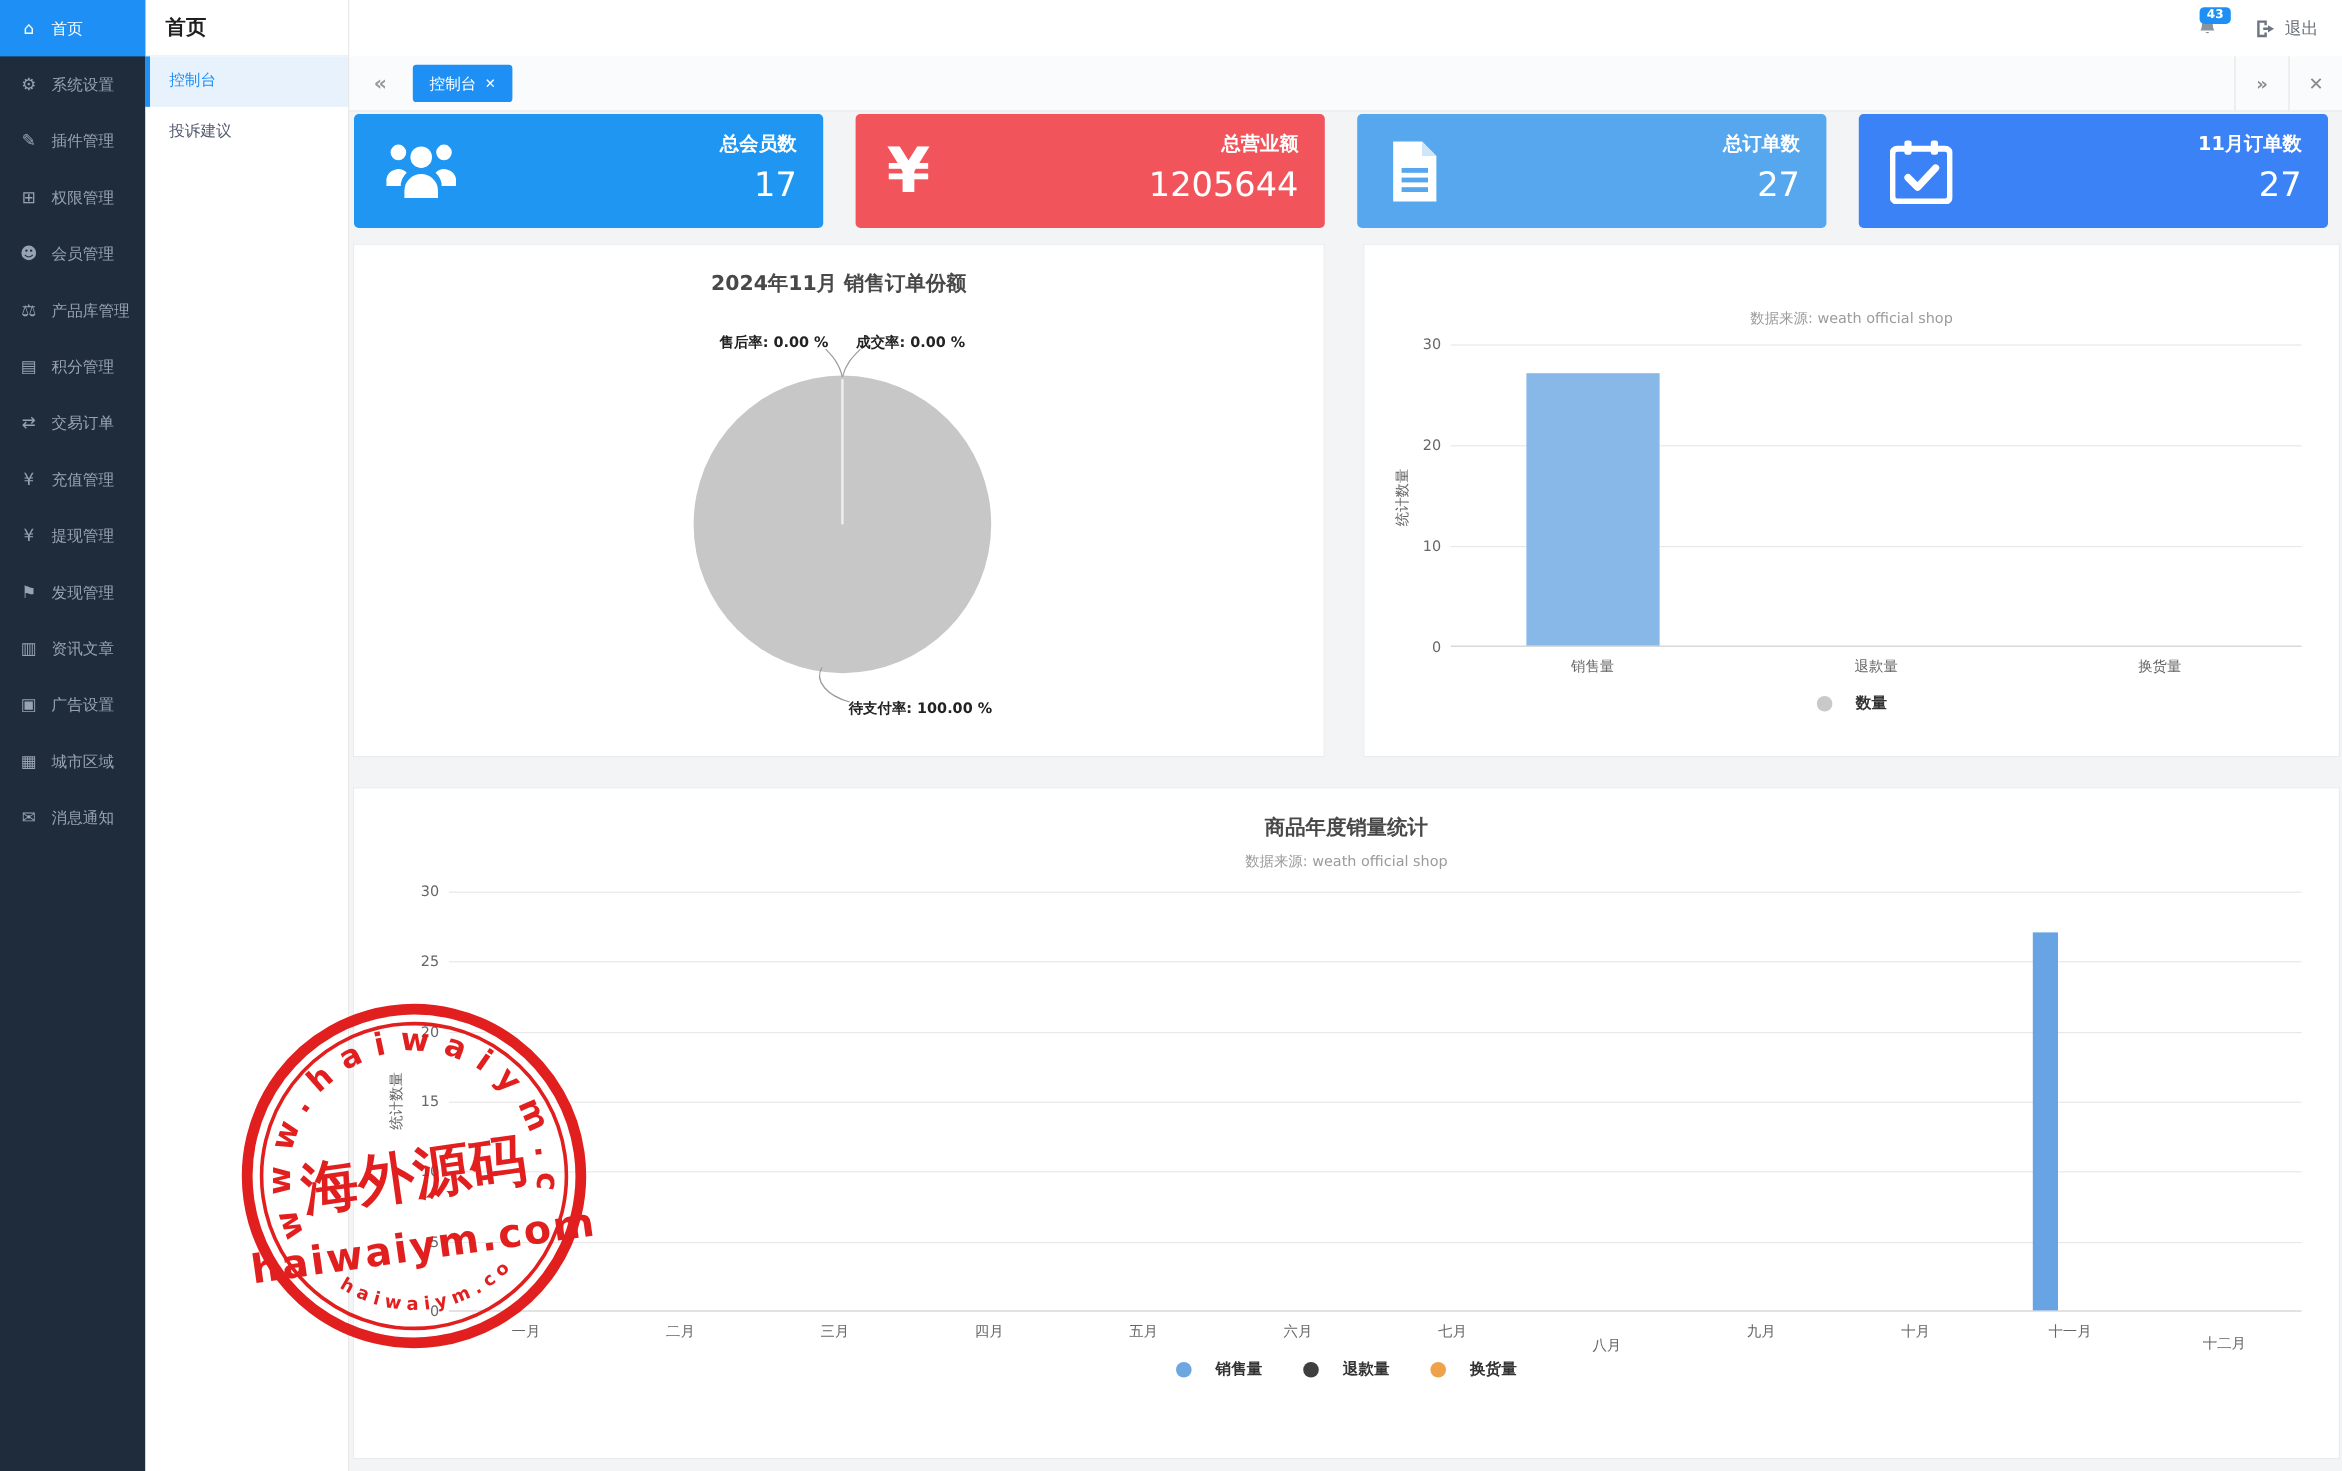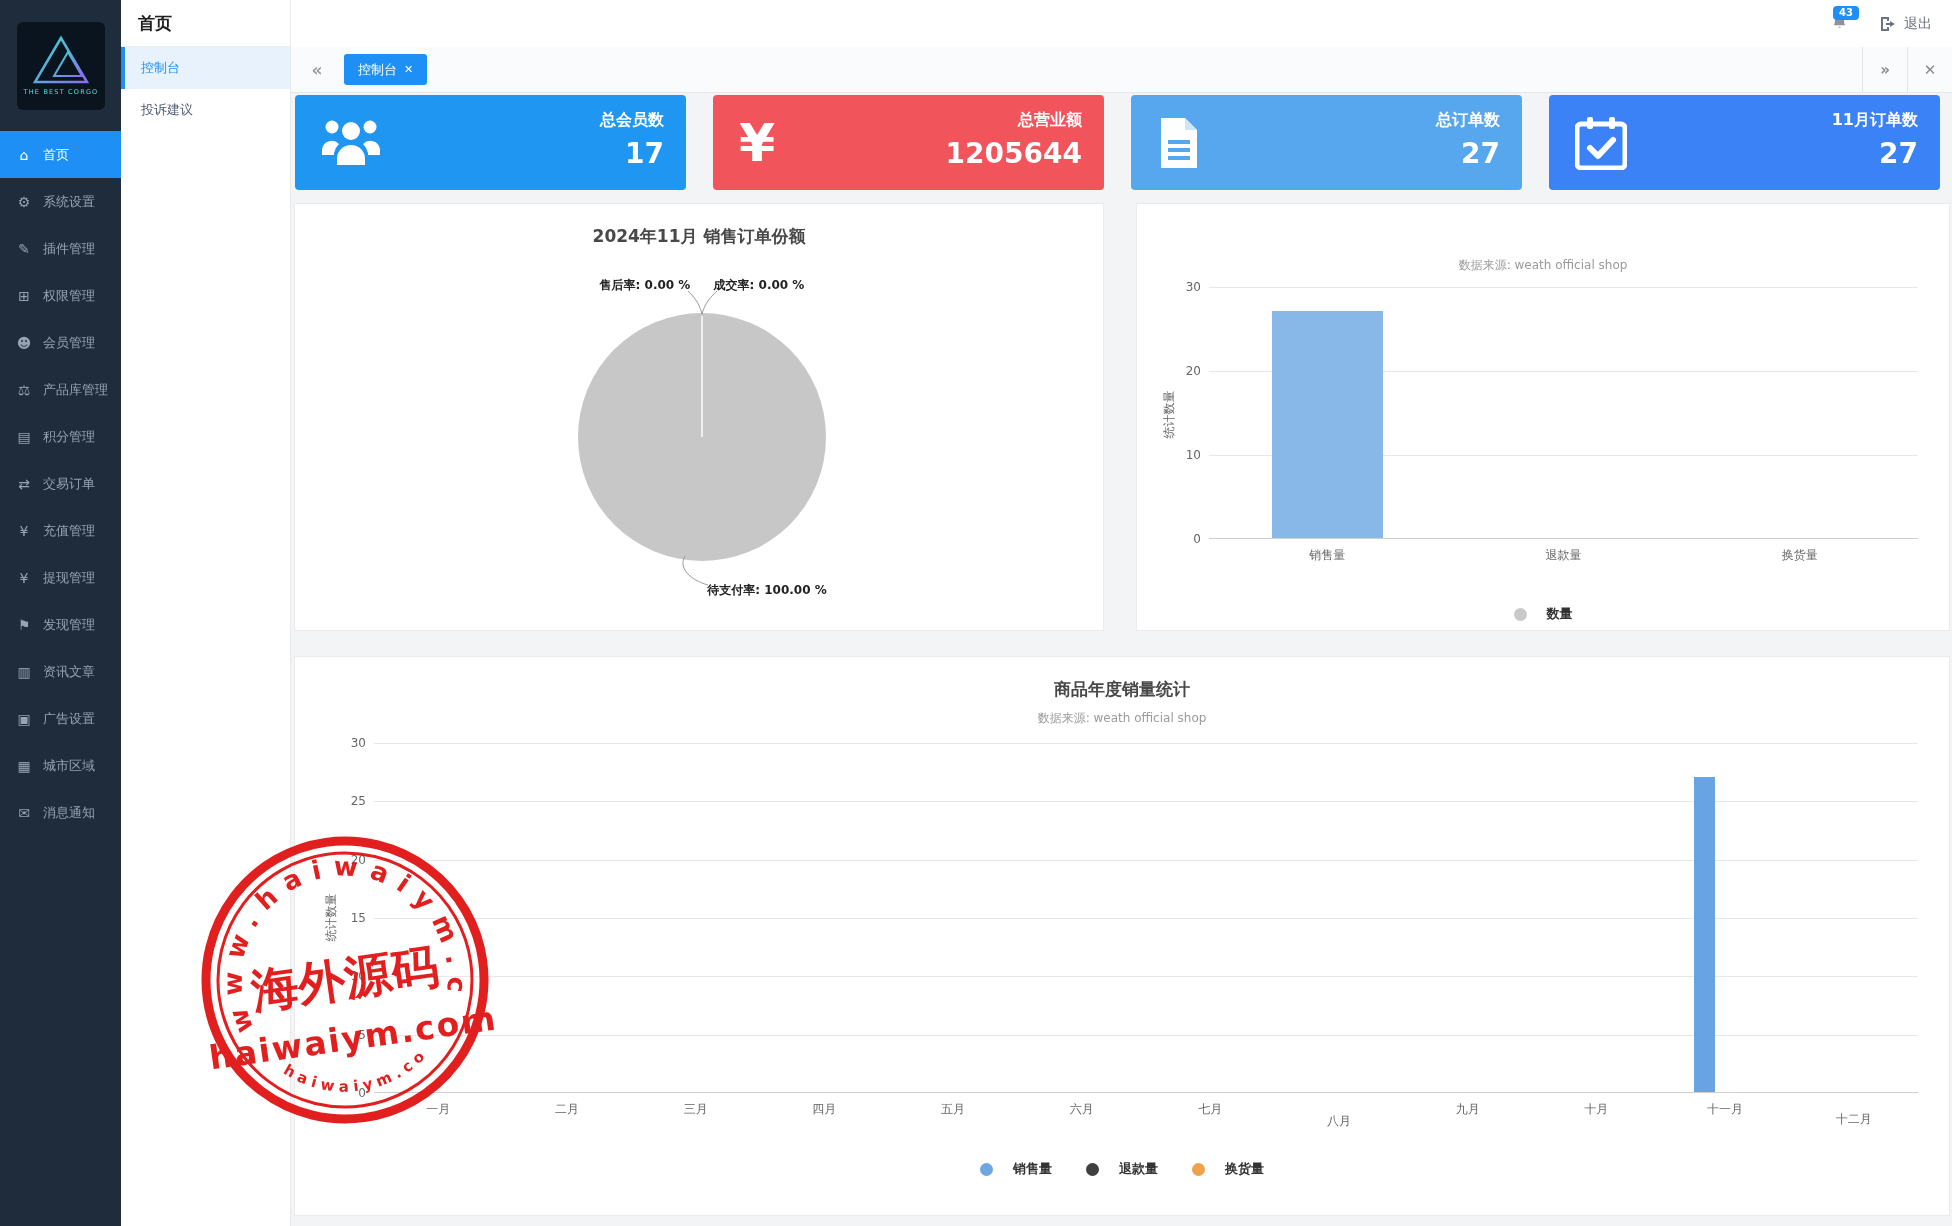--- a/index.html
+++ b/index.html
@@ -43,21 +43,21 @@
   .tab-cell{width:44px;height:45px;border-left:1px solid #e4e4e4;display:flex;align-items:center;
             justify-content:center;color:#8a8a8a;font-size:15px;font-weight:bold;cursor:pointer;}
 
   
   .content{position:absolute;left:290px;top:92px;right:0;bottom:0;background:#f2f4f6;}
   .cards{position:absolute;left:5px;top:3px;width:1645px;height:95px;display:flex;gap:27px;}
   .stat-card{flex:1;border-radius:4px;color:#fff;position:relative;}
   .card-icon{position:absolute;left:26px;top:50%;transform:translateY(-50%);}
   .card-yuan{font-size:52px;font-weight:bold;line-height:1;}
   .card-label{position:absolute;right:22px;top:15px;font-size:16px;font-weight:bold;}
-  .card-value{position:absolute;right:22px;top:42px;font-size:28px;font-weight:bold;}
+  .card-value{position:absolute;right:22px;top:42px;font-size:28px;font-weight:normal;}
 
   .panel{position:absolute;background:#fff;border:1px solid #e9ebee;box-sizing:border-box;}
   #panel-pie {left:4px;  top:111px;width:810px; height:428px;}
   #panel-bar1{left:846px;top:111px;width:814px; height:428px;}
   #panel-bar2{left:4px;  top:564px;width:1656px;height:560px;}
   .panel-title{position:absolute;left:0;width:100%;top:21px;text-align:center;font-size:17px;
                font-weight:bold;color:#484848;}
   .panel-sub{position:absolute;left:0;width:100%;top:53px;text-align:center;font-size:12px;color:#9b9b9b;}
 
   
@@ -74,53 +74,38 @@
   .ytick{position:absolute;width:44px;text-align:right;font-size:12px;color:#666;transform:translateY(-7px);}
   .cat{position:absolute;width:110px;text-align:center;font-size:12px;color:#666;}
   .bar{position:absolute;bottom:1px;}
   .ylab{position:absolute;font-size:12px;color:#666;transform:rotate(-90deg);transform-origin:center;white-space:nowrap;}
   #ylab1{left:8px;top:202px;}
   #ylab2{left:12px;top:252px;}
   .legend{position:absolute;left:0;width:100%;display:flex;justify-content:center;gap:34px;
           font-size:13px;font-weight:bold;color:#333;}
   #legend1{top:373px;}
   #legend2{top:475px;}
-  .legend-item{display:flex;align-items:center;gap:20px;cursor:pointer;margin-top:28px;}
+  .legend-item{display:flex;align-items:center;gap:20px;cursor:pointer;}
   .legend-dot{width:13px;height:13px;border-radius:50%;display:inline-block;}
 
   
   .stamp{position:absolute;left:197px;top:832px;width:296px;height:296px;z-index:60;
          transform:rotate(-8deg);pointer-events:none;opacity:.95;}
   .stamp text{fill:#e11414;font-weight:bold;}
   .arc-top{font-size:26px;letter-spacing:11px;}
   .arc-bottom{font-size:15px;letter-spacing:5px;}
   .stamp-center{font-size:47px;font-family:"DejaVu Serif","Liberation Serif",serif;}
   .stamp-line{font-size:33px;letter-spacing:2px;}
 </style>
 </head>
 <body>
 
 <div id="app">
 
   <aside class="sidebar">
-    <div class="logo-box">
-      <div class="logo-sq">
-        <svg width="80" height="80" viewBox="0 0 80 80">
-          <defs>
-            <linearGradient id="lg" x1="0" y1="0" x2="1" y2="1">
-              <stop offset="0" stop-color="#35e0c8"></stop>
-                <stop offset="1" stop-color="#8a6cf0"></stop>
-            </linearGradient>
-          </defs>
-          <path d="M40 12 L14 56 L66 56 Z" fill="none" stroke="url(#lg)" stroke-width="2.5"></path>
-          <path d="M47 26 L33 50 L61 50 Z" fill="none" stroke="url(#lg)" stroke-width="2"></path>
-          <text x="40" y="68" text-anchor="middle" font-size="6.5" letter-spacing="1.2" fill="#49e6cf">THE BEST CORGO</text>
-        </svg>
-      </div>
-    </div>
     <nav>
         <div class="nav-item active">
           <span class="nav-icon">⌂</span>
           <span>首页</span>
         </div>
         <div class="nav-item">
           <span class="nav-icon">⚙</span>
           <span>系统设置</span>
         </div>
         <div class="nav-item">

